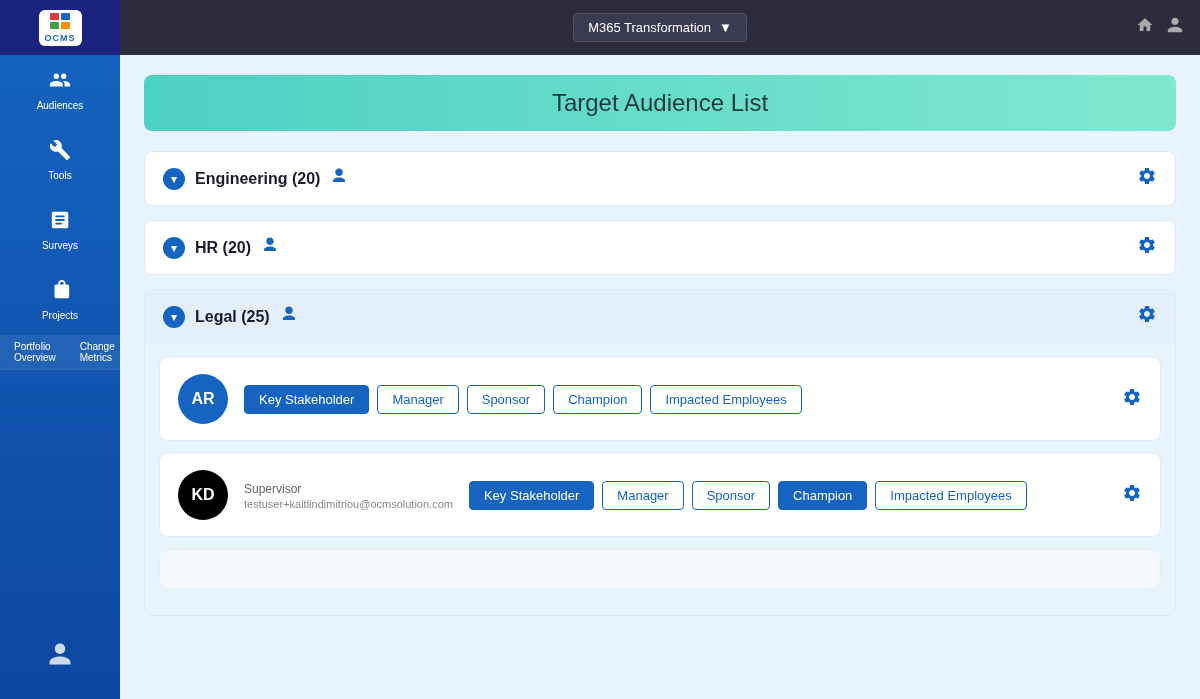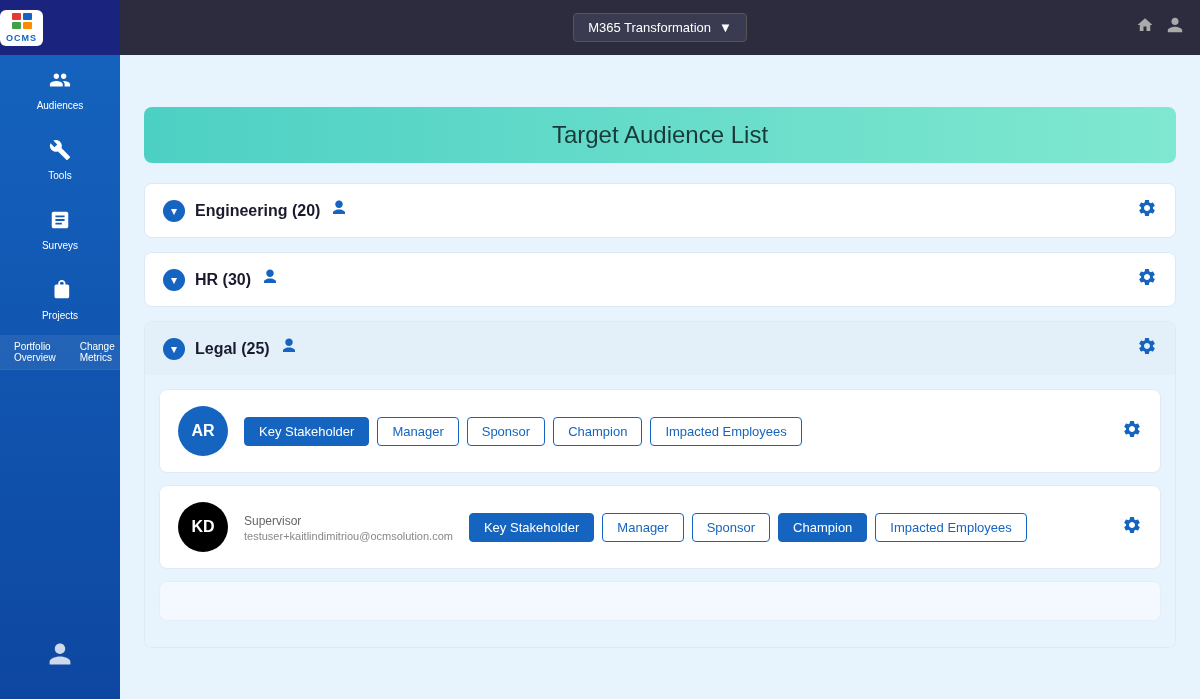--- a/index.html
+++ b/index.html
@@ -14,21 +14,21 @@
       flex-direction: column;
       align-items: center;
       padding-top: 0;
       height: 699px;
     }
     .sidebar-logo {
       width: 100%;
       background: #1a237e;
       display: flex;
       align-items: center;
-      justify-content: flex-start;
+      justify-content: center;
       padding: 10px 0;
       height: 55px;
     }
     .logo-box {
       background: white;
       border-radius: 6px;
       padding: 3px 6px;
       display: flex;
       flex-direction: column;
       align-items: center;
@@ -124,21 +124,20 @@
       overflow-y: auto;
       padding: 20px 24px;
     }
 
     .page-title-bar {
       background: linear-gradient(90deg, #4dd0c4 0%, #80e8d0 100%);
       border-radius: 8px;
       text-align: center;
       padding: 14px;
       margin-bottom: 20px;
-      margin-top: 32px;
     }
     .page-title-bar h1 {
       font-size: 24px;
       color: #1a3a3a;
       font-weight: 500;
     }
 
     
     .audience-group {
       background: white;
@@ -383,21 +382,21 @@
             <path d="M19.14 12.94c.04-.3.06-.61.06-.94 0-.32-.02-.64-.07-.94l2.03-1.58c.18-.14.23-.41.12-.61l-1.92-3.32c-.12-.22-.37-.29-.59-.22l-2.39.96c-.5-.38-1.03-.7-1.62-.94l-.36-2.54c-.04-.24-.24-.41-.48-.41h-3.84c-.24 0-.43.17-.47.41l-.36 2.54c-.59.24-1.13.57-1.62.94l-2.39-.96c-.22-.08-.47 0-.59.22L2.74 8.87c-.12.21-.08.47.12.61l2.03 1.58c-.05.3-.09.63-.09.94s.02.64.07.94l-2.03 1.58c-.18.14-.23.41-.12.61l1.92 3.32c.12.22.37.29.59.22l2.39-.96c.5.38 1.03.7 1.62.94l.36 2.54c.05.24.24.41.48.41h3.84c.24 0 .44-.17.47-.41l.36-2.54c.59-.24 1.13-.56 1.62-.94l2.39.96c.22.08.47 0 .59-.22l1.92-3.32c.12-.22.07-.47-.12-.61l-2.01-1.58zM12 15.6c-1.98 0-3.6-1.62-3.6-3.6s1.62-3.6 3.6-3.6 3.6 1.62 3.6 3.6-1.62 3.6-3.6 3.6z"></path>
           </svg>
         </button>
       </div>
     </div>
 
     <div class="audience-group">
       <div class="audience-group-header">
         <div class="group-left">
           <div class="chevron-down">▾</div>
-          <span class="group-name">HR (30)</span>
+          <span class="group-name">HR (20)</span>
           <span class="person-icon">
             <svg width="18" height="18" viewBox="0 0 24 24" fill="#1565c0">
               <path d="M12 2C9.24 2 7 4.24 7 7s2.24 5 5 5 5-2.24 5-5-2.24-5-5-5zM12 14c-5.33 0-8 2.67-8 4v2h16v-2c0-1.33-2.67-4-8-4z"></path>
             </svg>
           </span>
         </div>
         <button class="gear-icon-btn">
           <svg width="20" height="20" viewBox="0 0 24 24" fill="#1565c0">
             <path d="M19.14 12.94c.04-.3.06-.61.06-.94 0-.32-.02-.64-.07-.94l2.03-1.58c.18-.14.23-.41.12-.61l-1.92-3.32c-.12-.22-.37-.29-.59-.22l-2.39.96c-.5-.38-1.03-.7-1.62-.94l-.36-2.54c-.04-.24-.24-.41-.48-.41h-3.84c-.24 0-.43.17-.47.41l-.36 2.54c-.59.24-1.13.57-1.62.94l-2.39-.96c-.22-.08-.47 0-.59.22L2.74 8.87c-.12.21-.08.47.12.61l2.03 1.58c-.05.3-.09.63-.09.94s.02.64.07.94l-2.03 1.58c-.18.14-.23.41-.12.61l1.92 3.32c.12.22.37.29.59.22l2.39-.96c.5.38 1.03.7 1.62.94l.36 2.54c.05.24.24.41.48.41h3.84c.24 0 .44-.17.47-.41l.36-2.54c.59-.24 1.13-.56 1.62-.94l2.39.96c.22.08.47 0 .59-.22l1.92-3.32c.12-.22.07-.47-.12-.61l-2.01-1.58zM12 15.6c-1.98 0-3.6-1.62-3.6-3.6s1.62-3.6 3.6-3.6 3.6 1.62 3.6 3.6-1.62 3.6-3.6 3.6z"></path>
           </svg>

